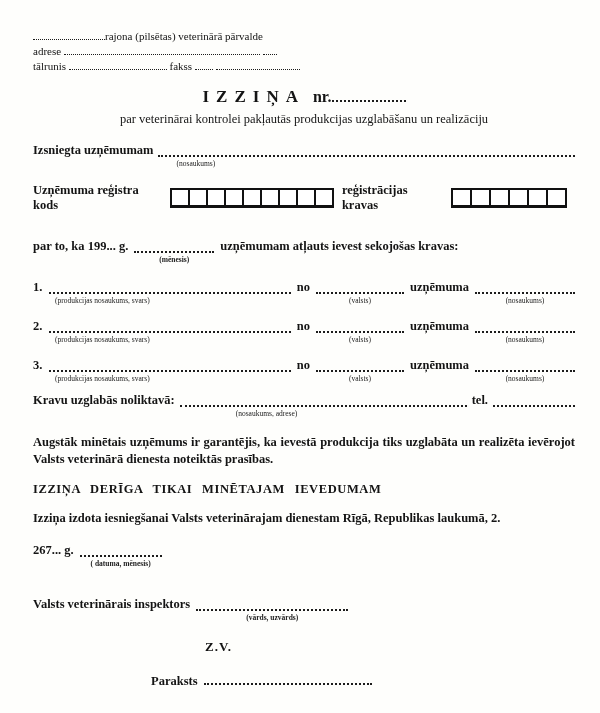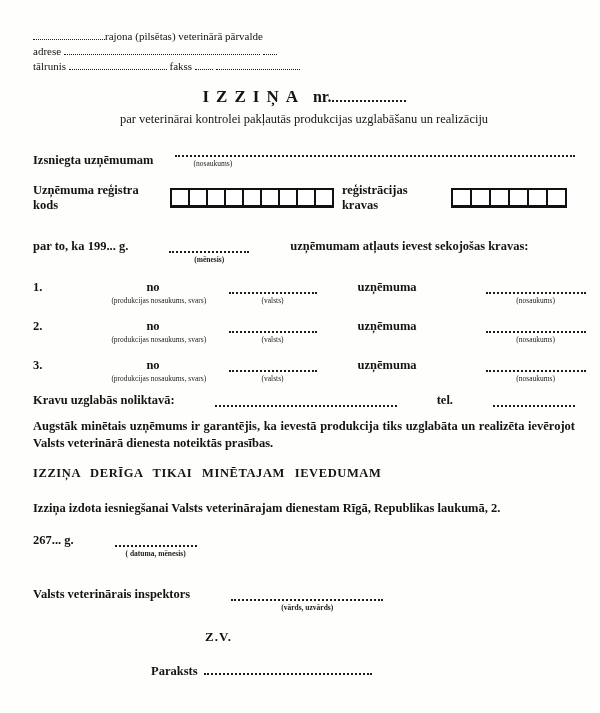--- a/index.html
+++ b/index.html
@@ -7,40 +7,40 @@
     width:600px; height:713px;
     background:#fefefc;
     color:#141414;
     font-family:"Liberation Serif","DejaVu Serif",serif;
     overflow:hidden;
   }
   .page { padding:28px 25px 0 33px; width:542px; }
 
   
   .dl { display:inline-block; border-bottom:2px dotted #1c1c1c; height:11px; vertical-align:baseline; }
-  .row { display:flex; align-items:flex-start;gap:35px; }
-  .fillseg { display:flex; flex-direction:column; min-width:0;margin-left:28px; }
+  .row { display:flex; align-items:flex-start; }
+  .fillseg { display:flex; flex-direction:column; min-width:0; }
   .fillseg .line { border-bottom:2px dotted #1c1c1c; height:12px; }
   .hint { font-size:7.5px; line-height:9px; padding-top:2px; color:#222; white-space:nowrap; }
   .hint.center { text-align:center; }
   b.lbl { font-weight:bold; }
 
   
   .hdr { font-size:11px; line-height:14px; }
   .hdr .l { white-space:nowrap; }
 
   
   .titleline { margin-top:14px; height:20px; display:flex; justify-content:center; align-items:baseline; }
   .titleword { font-size:17px; font-weight:bold; letter-spacing:7px; }
   .nr { font-size:16px; font-weight:bold; margin-left:8px; }
   .subtitle { margin-top:5px; text-align:center; font-size:12.5px; font-weight:normal; }
 
   
   .issued { margin-top:16px; font-size:12.5px; }
-  .issued .top { display:flex; align-items:flex-end; line-height:15px;gap:17px; }
+  .issued .top { display:flex; align-items:flex-start; line-height:15px; }
   .issued .top .fillseg { flex:1; margin-left:5px; }
   .issued .hint { margin-left:0; }
 
   
   .reg { margin-top:15px; display:flex; align-items:center; font-size:12.5px; font-weight:bold; }
   .cells { display:inline-flex; border:2px solid #111; border-bottom:3px solid #111; height:15px; background:#fff; }
   .cells .cell { width:16px; border-right:2px solid #111; }
   .cells .cell:last-child { border-right:none; }
   .cells.wide .cell { width:17px; }
   .reg .cells { margin:0 8px; }
@@ -59,23 +59,23 @@
   .cargo .word { font-weight:bold; margin:0 6px; white-space:nowrap; }
   .cargo .hint.left { text-align:left; padding-left:6px; }
 
   
   .wh { margin-top:10px; font-size:12.5px; font-weight:bold; line-height:15px; }
   .wh .fillA { flex:1; margin:0 5px; }
   .wh .fillB { flex:0 0 82px; }
   .wh .hint { font-weight:normal; }
 
   
-  .para { margin-top:10px; font-size:12.5px; font-weight:bold; line-height:17px; text-align:justify; }
+  .para { margin-top:16px; font-size:12.5px; font-weight:bold; line-height:17px; text-align:justify; }
   .validity { margin-top:14px; font-size:12.5px; font-weight:bold; letter-spacing:0.6px; word-spacing:6px; }
-  .note { margin-top:20px; font-size:12.5px; font-weight:bold; }
+  .note { margin-top:14px; font-size:12.5px; font-weight:bold; }
 
   
   .dateblk { margin-top:17px; font-size:12.5px; font-weight:bold; line-height:15px; }
   .dateblk .fillseg { width:82px; margin-left:6px; }
   .insp { margin-top:29px; font-size:12.5px; font-weight:bold; line-height:15px; }
   .insp .fillseg { width:152px; margin-left:6px; }
   .seal { margin-top:17px; margin-left:172px; font-size:13px; font-weight:bold; letter-spacing:1px; }
   .sig { margin-top:17px; margin-left:118px; font-size:12.5px; font-weight:bold; line-height:15px; }
   .sig .dl { width:168px; margin-left:6px; }
   .hdr .dl { border-bottom-width:1.5px; }
@@ -202,20 +202,21 @@
           <span class="hint center">(nosaukums)</span>
         </span>
     </div>
   </div>
 
   <div class="wh">
     <div class="row">
       <span>Kravu uzglabās noliktavā:</span>
       <span class="fillseg fillA">
         <span class="line"></span>
+        <span class="hint" style="text-align:left;padding-left:56px">(nosaukums, adrese)</span>
       </span>
       <span>tel.</span>
       <span class="fillseg fillB" style="margin-left:5px">
           <span class="line"></span>
         </span>
     </div>
   </div>
 
   <div class="para">Augstāk minētais uzņēmums ir garantējis, ka ievestā produkcija tiks uzglabāta un realizēta ievērojot Valsts veterinārā dienesta noteiktās prasības.</div>
 

